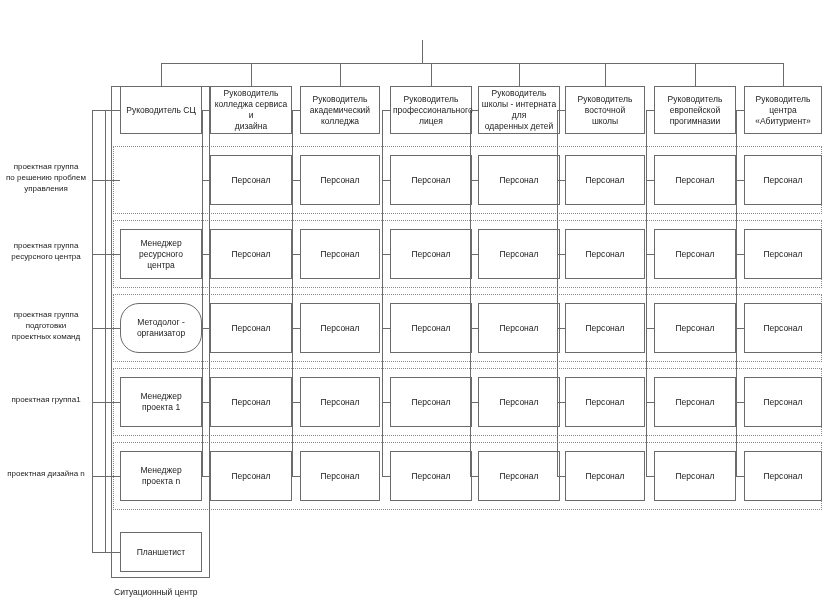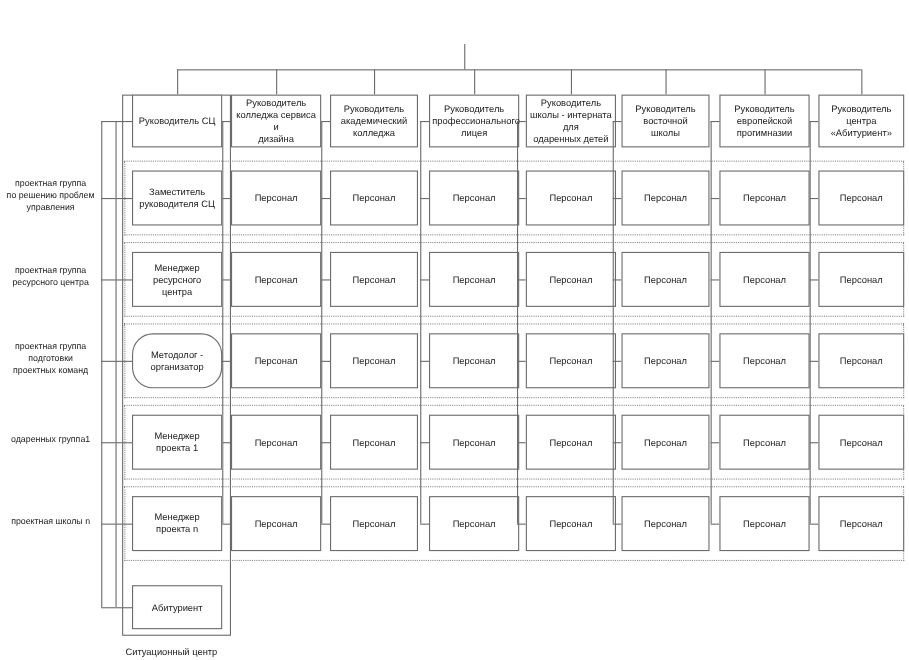--- a/index.html
+++ b/index.html
@@ -259,50 +259,47 @@
     <div class="box" style="left: 744px; top: 377px; width: 78px; height: 50px;">
       <span>Персонал</span>
     </div>
     <div class="hline" style="left: 736px; top: 476px; width: 8px; height: 1px;"></div>
     <div class="box" style="left: 744px; top: 451px; width: 78px; height: 50px;">
       <span>Персонал</span>
     </div>
     <div class="vline" style="left: 105px; top: 110px; width: 1px; height: 442px;"></div>
     <div class="hline" style="left: 105px; top: 110px; width: 15px; height: 1px;"></div>
     <div class="hline" style="left: 105px; top: 180px; width: 15px; height: 1px;"></div>
-    <div class="box" style="left: 120px; top: 155px; width: 82px; height: 50px;">
-      <span>Заместитель<br>руководителя СЦ</span>
-    </div>
     <div class="hline" style="left: 105px; top: 254px; width: 15px; height: 1px;"></div>
     <div class="box" style="left: 120px; top: 229px; width: 82px; height: 50px;">
       <span>Менеджер<br>ресурсного<br>центра</span>
     </div>
     <div class="hline" style="left: 105px; top: 328px; width: 15px; height: 1px;"></div>
     <div class="box" style="left: 120px; top: 303px; width: 82px; height: 50px; border-radius: 19px;">
       <span>Методолог -<br>организатор</span>
     </div>
     <div class="hline" style="left: 105px; top: 402px; width: 15px; height: 1px;"></div>
     <div class="box" style="left: 120px; top: 377px; width: 82px; height: 50px;">
       <span>Менеджер<br>проекта 1</span>
     </div>
     <div class="hline" style="left: 105px; top: 476px; width: 15px; height: 1px;"></div>
     <div class="box" style="left: 120px; top: 451px; width: 82px; height: 50px;">
       <span>Менеджер<br>проекта n</span>
     </div>
     <div class="hline" style="left: 105px; top: 552px; width: 15px; height: 1px;"></div>
     <div class="box" style="left: 120px; top: 532px; width: 82px; height: 40px;">
-      <span>Абитуриент</span>
+      <span>Планшетист</span>
     </div>
     <div class="vline" style="left: 92px; top: 110px; width: 1px; height: 442px;"></div>
     <div class="hline" style="left: 92px; top: 110px; width: 13px; height: 1px;"></div>
     <div class="hline" style="left: 92px; top: 552px; width: 13px; height: 1px;"></div>
     <div class="hline" style="left: 92px; top: 180px; width: 13px; height: 1px;"></div>
     <div class="hline" style="left: 92px; top: 254px; width: 13px; height: 1px;"></div>
     <div class="hline" style="left: 92px; top: 328px; width: 13px; height: 1px;"></div>
     <div class="hline" style="left: 92px; top: 402px; width: 13px; height: 1px;"></div>
     <div class="hline" style="left: 92px; top: 476px; width: 13px; height: 1px;"></div>
     <div class="sidelabel" style="left: 2px; top: 161px; width: 88px;"><span>проектная группа<br>по решению проблем<br>управления</span></div>
     <div class="sidelabel" style="left: 2px; top: 240px; width: 88px;"><span>проектная группа<br>ресурсного центра</span></div>
     <div class="sidelabel" style="left: 2px; top: 309px; width: 88px;"><span>проектная группа<br>подготовки<br>проектных команд</span></div>
-    <div class="sidelabel" style="left: 2px; top: 394px; width: 88px;"><span>одаренных группа1</span></div>
-    <div class="sidelabel" style="left: 2px; top: 468px; width: 88px;"><span>проектная школы n</span></div>
+    <div class="sidelabel" style="left: 2px; top: 394px; width: 88px;"><span>проектная группа1</span></div>
+    <div class="sidelabel" style="left: 2px; top: 468px; width: 88px;"><span>проектная дизайна n</span></div>
     <div class="caption" style="left: 114px; top: 587px;"><span>Ситуационный центр</span></div>
   </div>
 
 </body></html>

